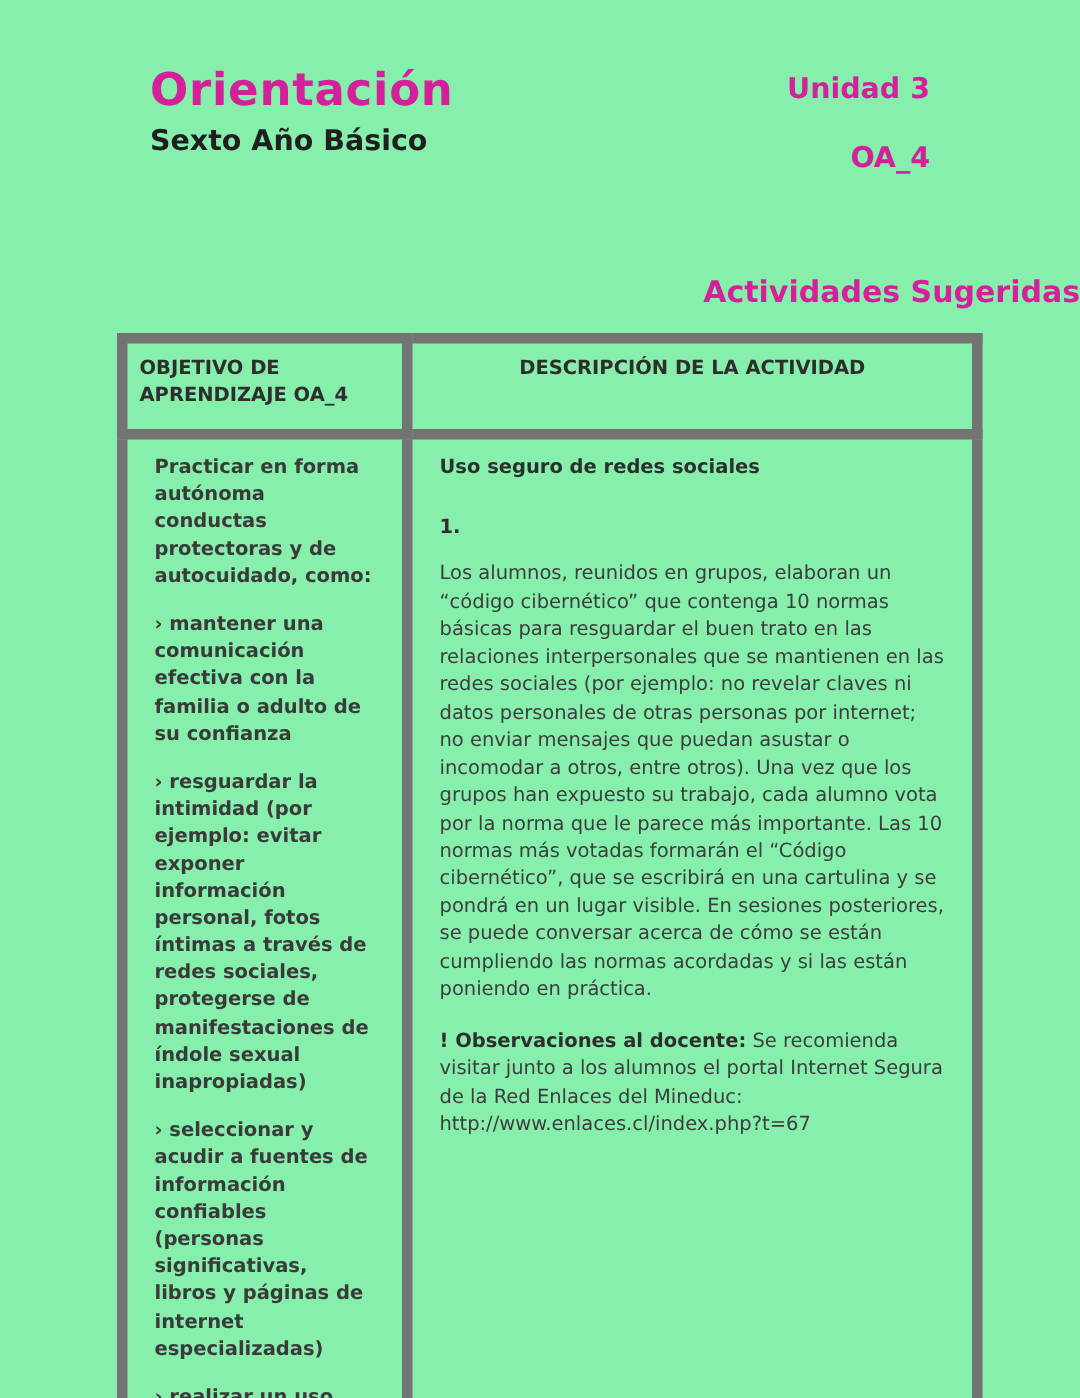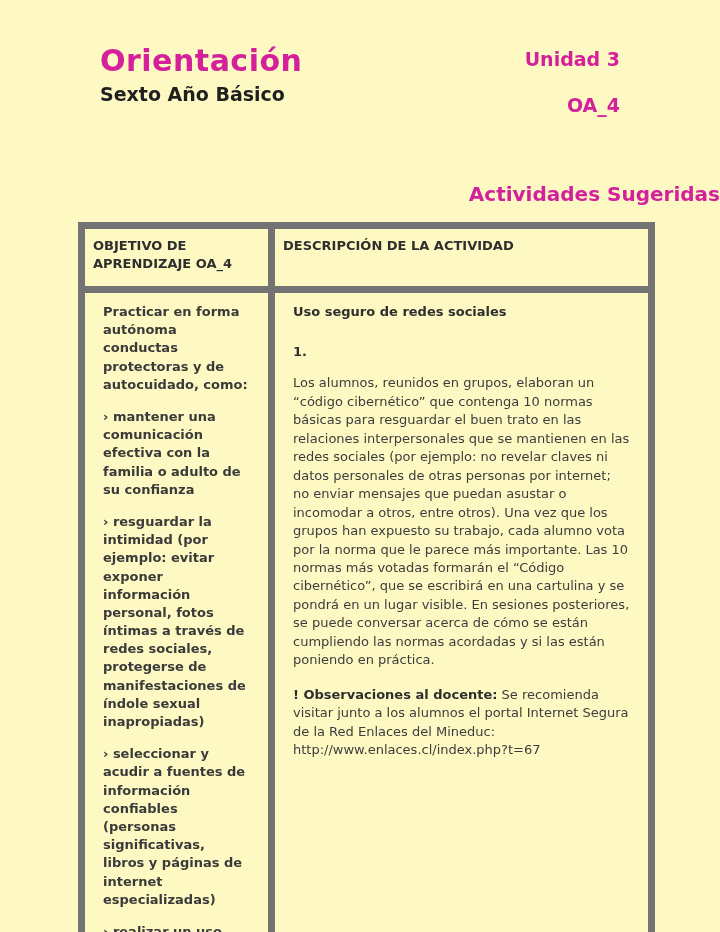--- a/index.html
+++ b/index.html
@@ -8,21 +8,21 @@
     width: 720px;
     height: 932px;
     font-family: "DejaVu Sans", "Liberation Sans", sans-serif;
     color: #3d3d3d;
     position: relative;
     overflow: hidden;
   }
   .page {
     width: 720px;
     height: 932px;
-    background: #fef9c3;
+    background: #86efac;
     position: relative;
   }
 
   
   .doc-header {
     display: flex;
     justify-content: space-between;
     align-items: flex-start;
     padding: 44px 100px 0 100px;
   }
@@ -81,21 +81,21 @@
   .col-objective { width: 190px; }
   .col-activity  { width: 380px; }
 
   .activities-table th {
     font-size: 13px;
     font-weight: bold;
     color: #2e2e2e;
     padding: 8px 8px 14px 8px;
     line-height: 1.35;
   }
-  th.col-activity { }
+  th.col-activity { text-align: center; }
 
   .activities-table td {
     height: 600px;
     padding: 10px 18px;
     font-size: 13px;
     line-height: 1.4;
   }
 
   .objective-cell p {
     font-weight: bold;

